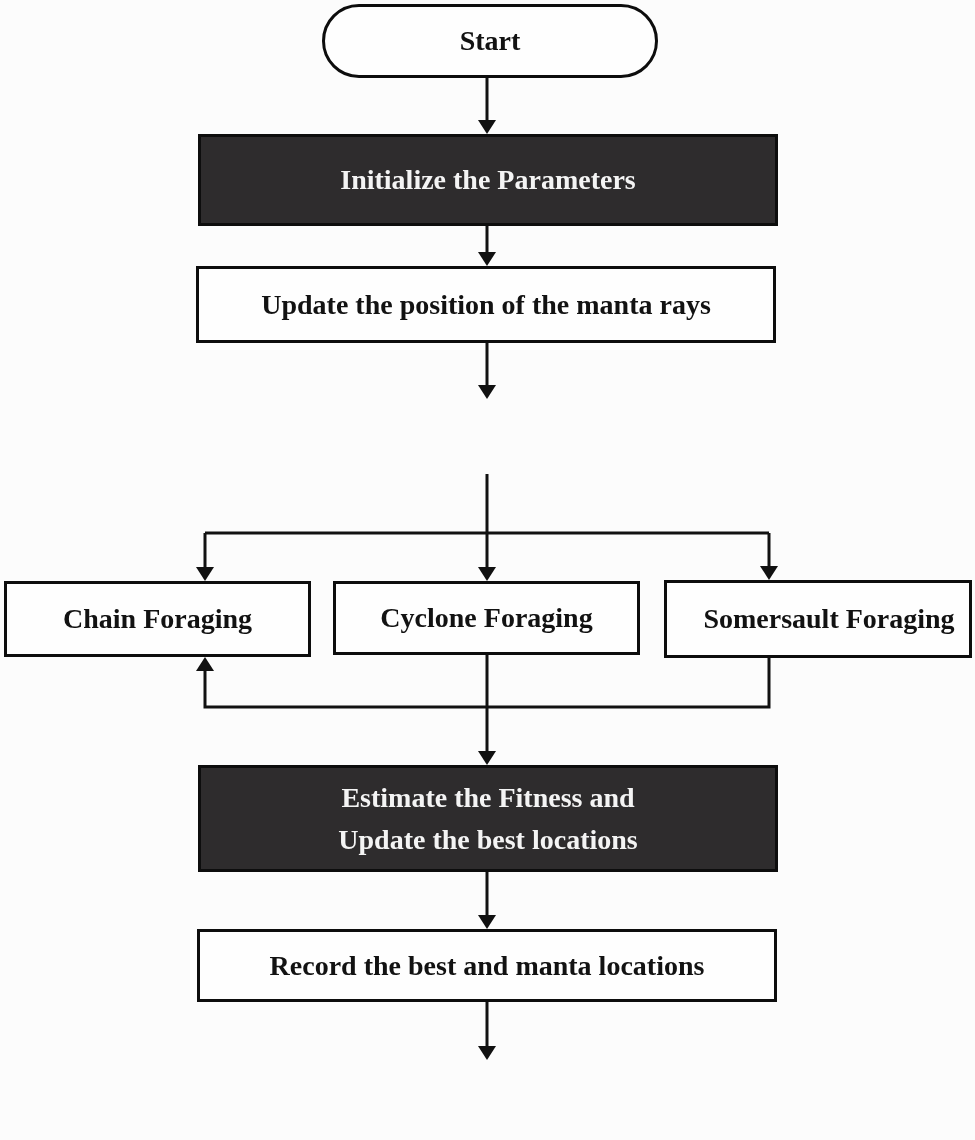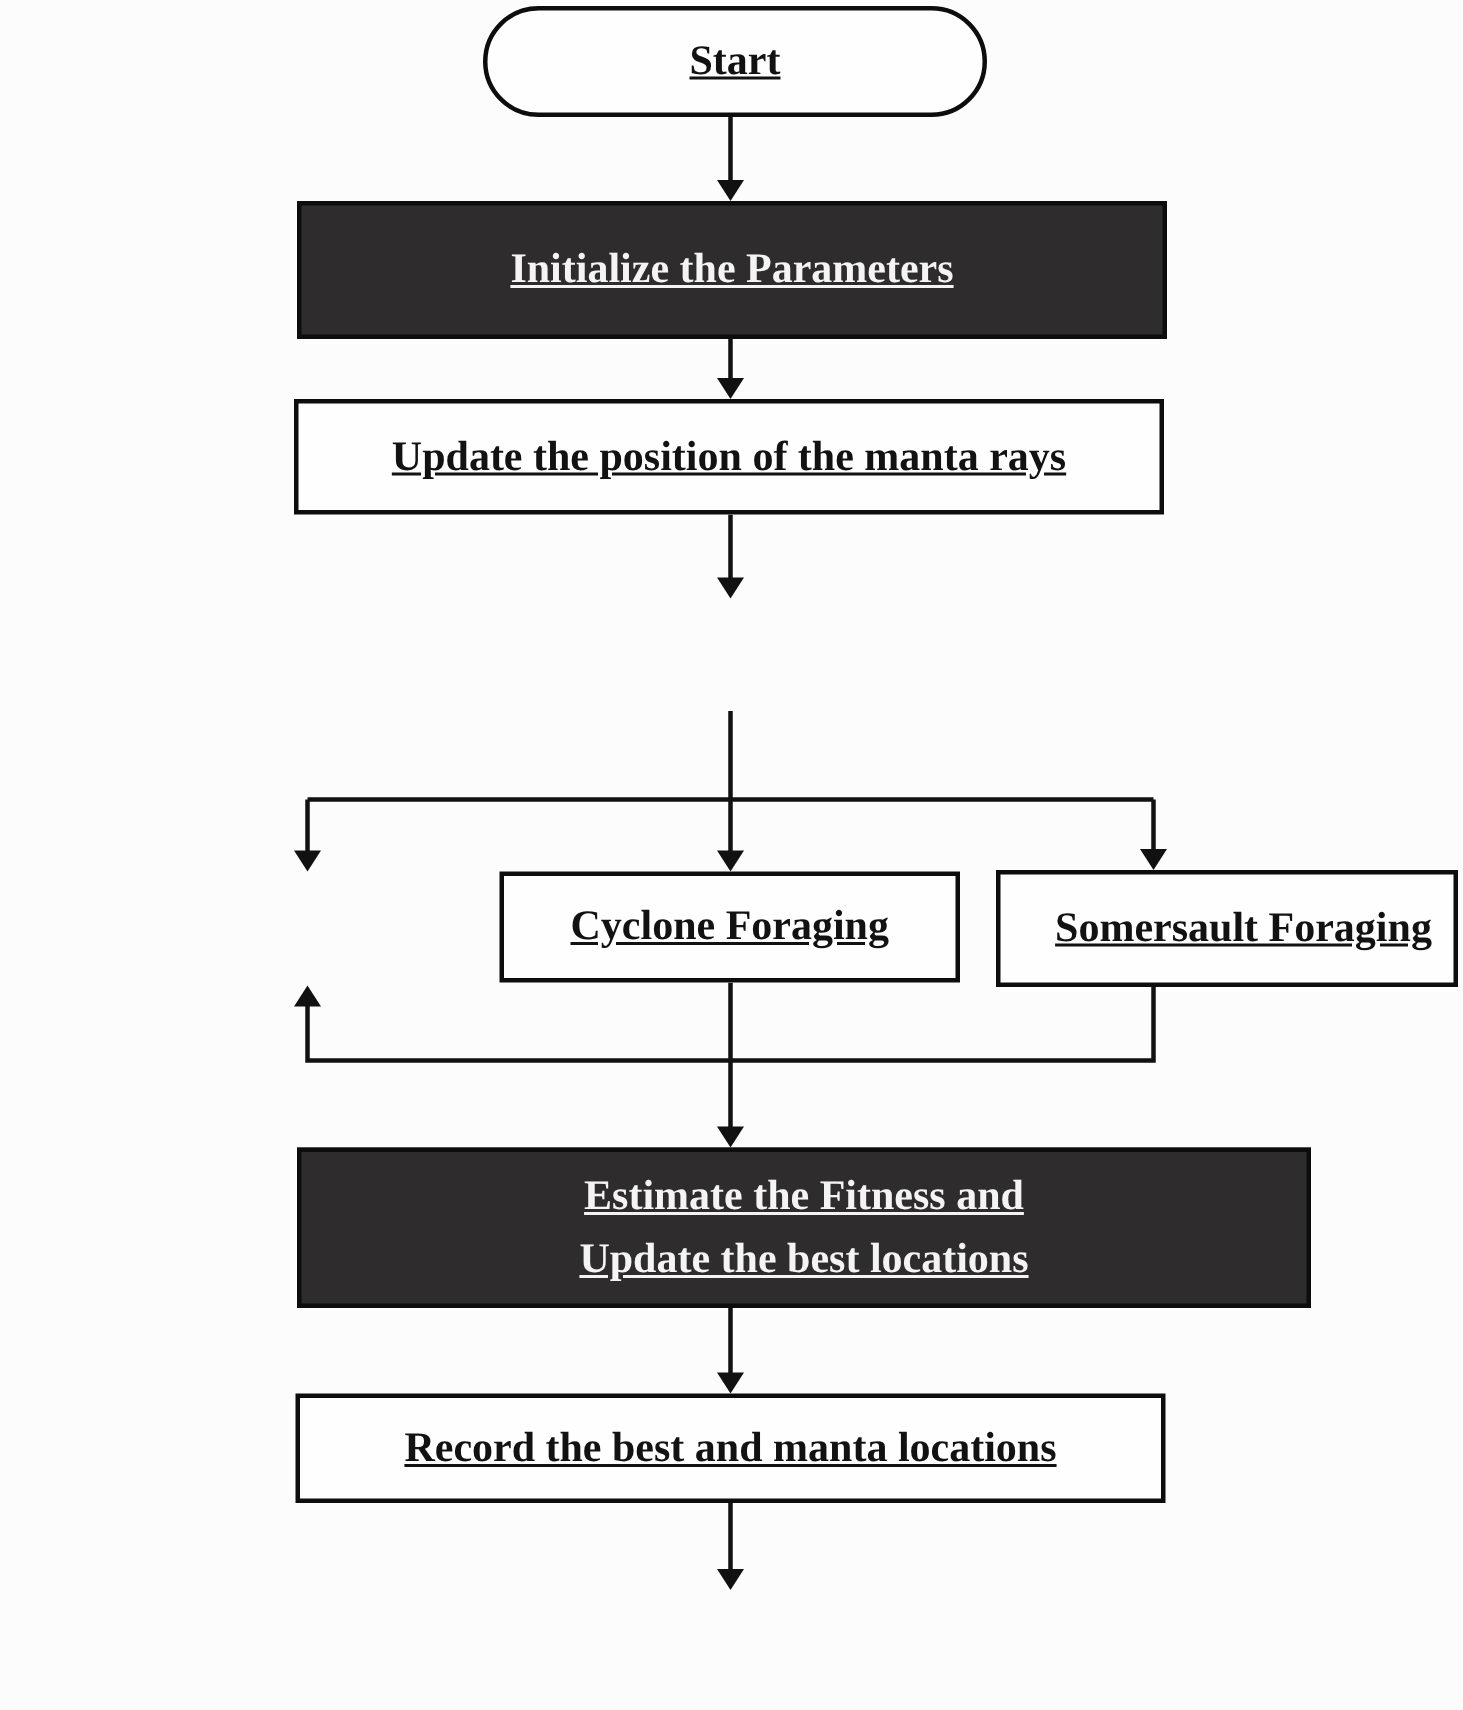--- a/index.html
+++ b/index.html
@@ -20,21 +20,20 @@
   .node {
     position: absolute;
     display: flex; align-items: center; justify-content: center;
     box-sizing: border-box;
     border: 3px solid var(--box-border, #0d0d0d);
     font-weight: bold;
     font-size: 28px;
     text-align: center;
     white-space: pre-line;
     line-height: 1.5;
-    text-decoration: underline;
   }
   .node.light {
     background: var(--light-box-fill, #fefefe);
     color: var(--light-box-text, #121212);
   }
   .node.dark {
     background: var(--dark-box-fill, #2e2c2d);
     color: var(--dark-box-text, #f4f4f4);
   }
   .node.terminator {
@@ -43,21 +42,21 @@
     border-radius: 40px;
   }
   
   .n-start      { left: 322px; top: 4px;    width: 336px; height: 74px; }
   .n-initialize { left: 198px; top: 134px;  width: 580px; height: 92px; }
   .n-update     { left: 196px; top: 266px;  width: 580px; height: 77px; }
   .n-estimate   { left: 198px; top: 399px;  width: 580px; height: 75px; }
   .n-chain      { left: 4px;   top: 581px;  width: 307px; height: 76px; }
   .n-cyclone    { left: 333px; top: 581px;  width: 307px; height: 74px; }
   .n-somersault { left: 664px; top: 580px;  width: 308px; height: 78px; padding-left: 22px; }
-  .n-estimate2  { left: 198px; top: 765px;  width: 676px; height: 107px; }
+  .n-estimate2  { left: 198px; top: 765px;  width: 580px; height: 107px; }
   .n-record     { left: 197px; top: 929px;  width: 580px; height: 73px; }
   .n-stop       { left: 322px; top: 1060px; width: 332px; height: 73px; }
 </style>
 </head>
 <body>
 
 <div class="canvas">
 
   <svg class="connectors" viewBox="0 0 975 1140" xmlns="http://www.w3.org/2000/svg" stroke="#111111" stroke-width="3" fill="none">
 
@@ -116,20 +115,21 @@
     </g>
   </svg>
 
   <div class="node terminator n-start">Start</div>
 
   <div class="node dark n-initialize">Initialize the Parameters</div>
 
   <div class="node light n-update">Update the position of the manta rays</div>
 
 
+  <div class="node light n-chain">Chain Foraging</div>
 
   <div class="node light n-cyclone">Cyclone Foraging</div>
 
   <div class="node light n-somersault">Somersault Foraging</div>
 
   <div class="node dark n-estimate2">Estimate the Fitness and
 Update the best locations</div>
 
   <div class="node light n-record">Record the best and manta locations</div>
 

